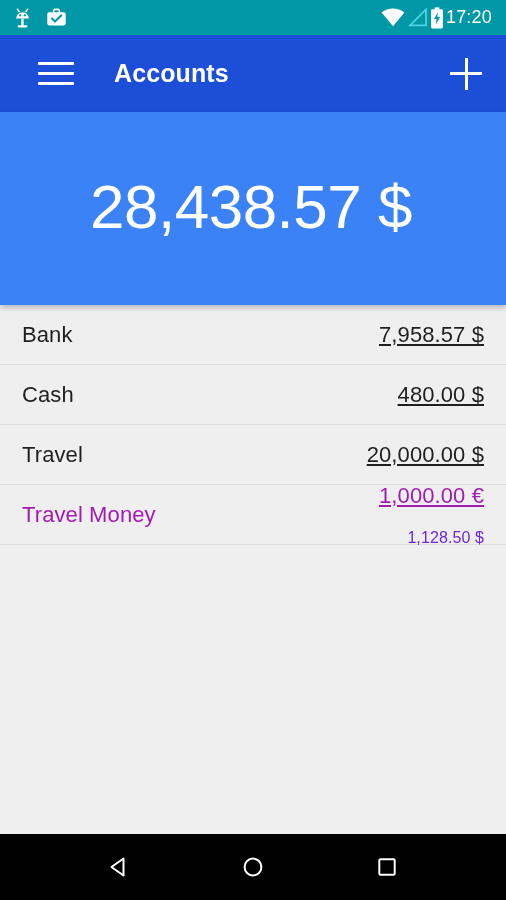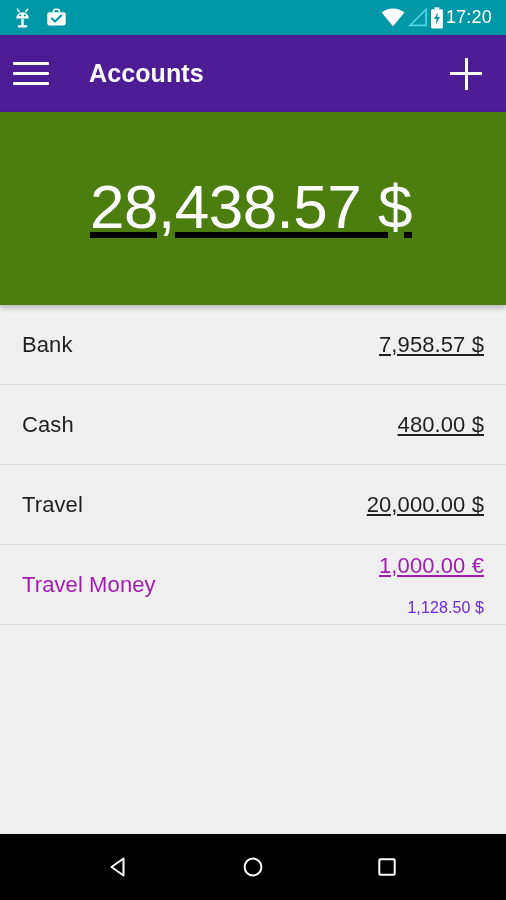--- a/index.html
+++ b/index.html
@@ -30,23 +30,23 @@
   .sb-right { display:flex; align-items:center; gap:2px; }
   .sb-clock {
     font-size:18px; letter-spacing:.2px;
     color:#ffffff; line-height:1; padding-bottom:1px;
   }
   .sb-icon { display:block; }
 
   
   .appbar {
     flex:0 0 77px; height:77px;
-    background:#4c1d95;
+    background:#1d4ed8;
     display:flex; align-items:center;
-    padding:0 18px 0 11px;
+    padding:0 18px 0 36px;
   }
   .menu-btn {
     width:40px; height:40px;
     display:flex; flex-direction:column; justify-content:center;
     gap:7px; cursor:pointer;
     padding:0 2px;
   }
   .menu-btn span {
     display:block; height:3px; width:36px;
     background:#ffffff; border-radius:1px;
@@ -63,35 +63,35 @@
   }
   .add-btn::before, .add-btn::after {
     content:""; position:absolute; background:#ffffff;
   }
   .add-btn::before { left:6px; right:6px; top:50%; height:3px; margin-top:-1.5px; }
   .add-btn::after  { top:6px; bottom:6px; left:50%; width:3px; margin-left:-1.5px; }
 
   
   .hero {
     flex:0 0 193px; height:193px;
-    background:#4d7c0f;
+    background:#3b82f6;
     display:flex; align-items:center; justify-content:center;
     box-shadow:0 3px 5px rgba(0,0,0,.22);
-    position:relative; z-index:3;text-decoration:underline;
+    position:relative; z-index:3;
   }
   .hero-amount {
     font-size:62px; color:#ffffff;
     letter-spacing:-.5px; line-height:1;
     margin-top:-4px; padding-right:4px;
   }
 
   
   .list { flex:1 1 auto; background:#efefef; overflow:hidden; }
   .row {
-    height:80px;
+    height:60px;
     display:flex; align-items:center; justify-content:space-between;
     padding:0 22px;
     border-bottom:1px solid #dcdcdc;
     background:#efefef; cursor:pointer;
   }
   .row-name { font-size:22px; color:#1f1f1f; letter-spacing:.1px; }
   .row-values { text-align:right; display:flex; flex-direction:column; align-items:flex-end; }
   .row-amount { font-size:22px; color:#1f1f1f; letter-spacing:.1px;text-decoration:underline; }
   .row-sub { font-size:16px; color:#6d28d9; margin-top:20px; letter-spacing:.1px; }
   .row.muted .row-name,

